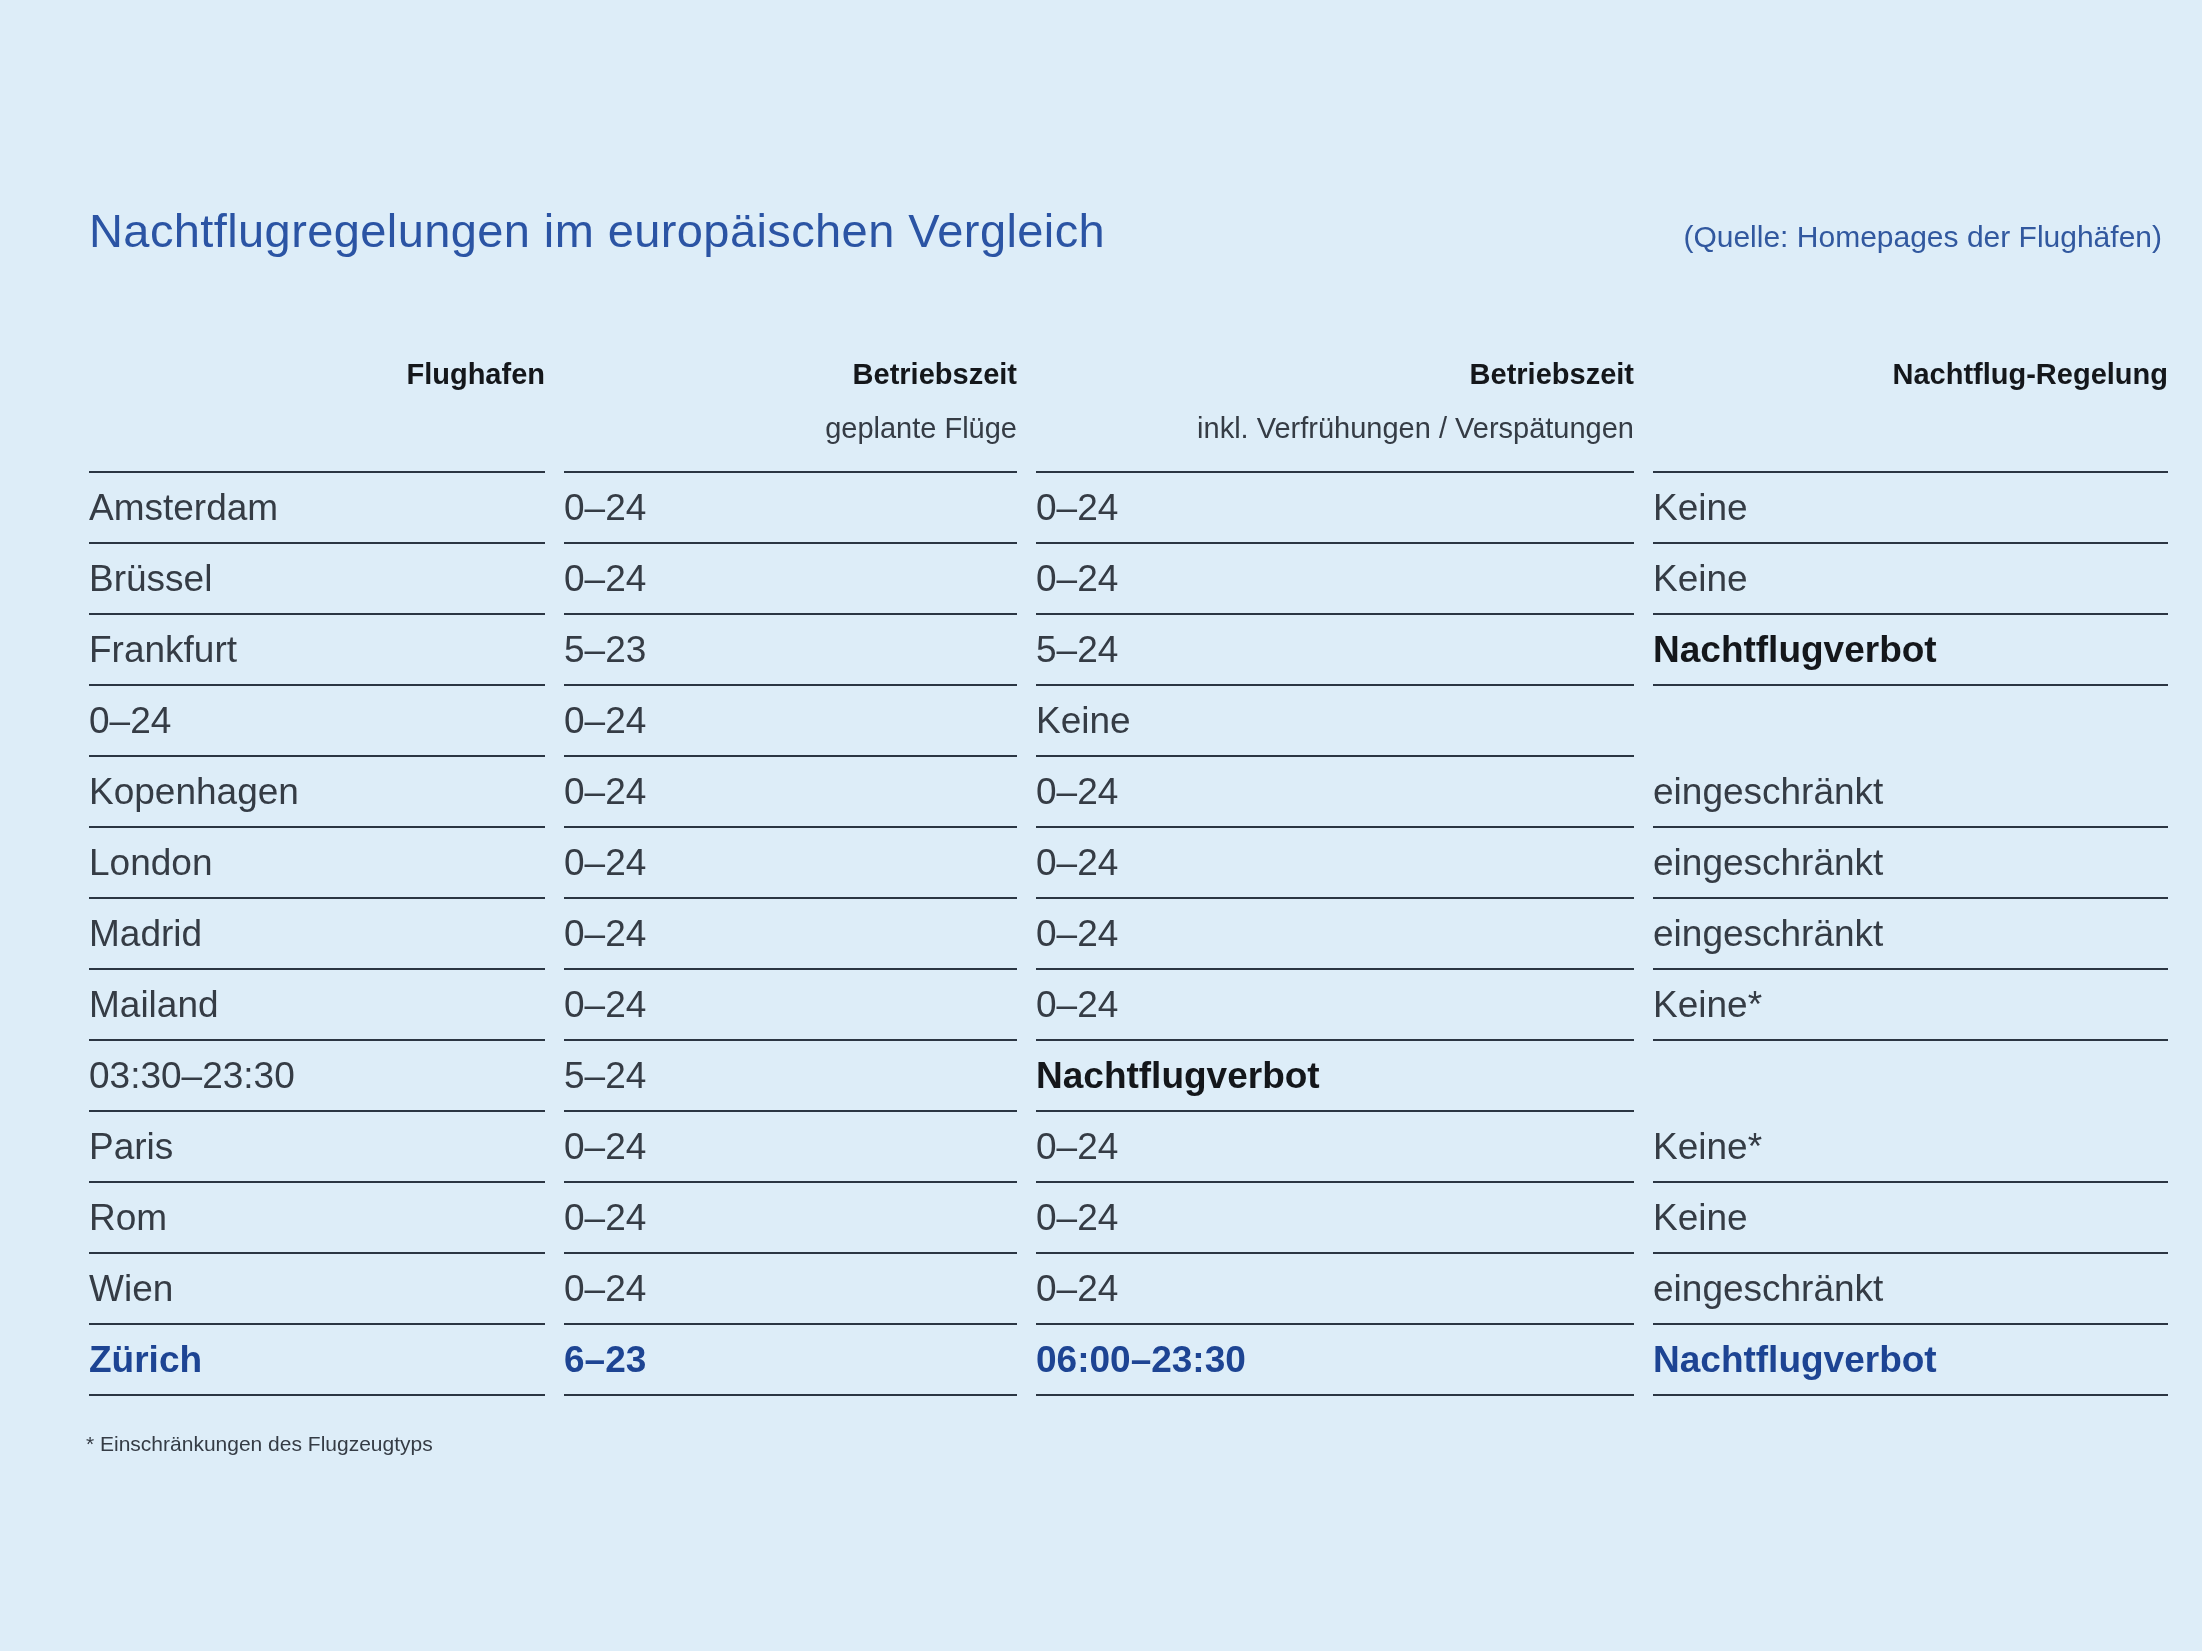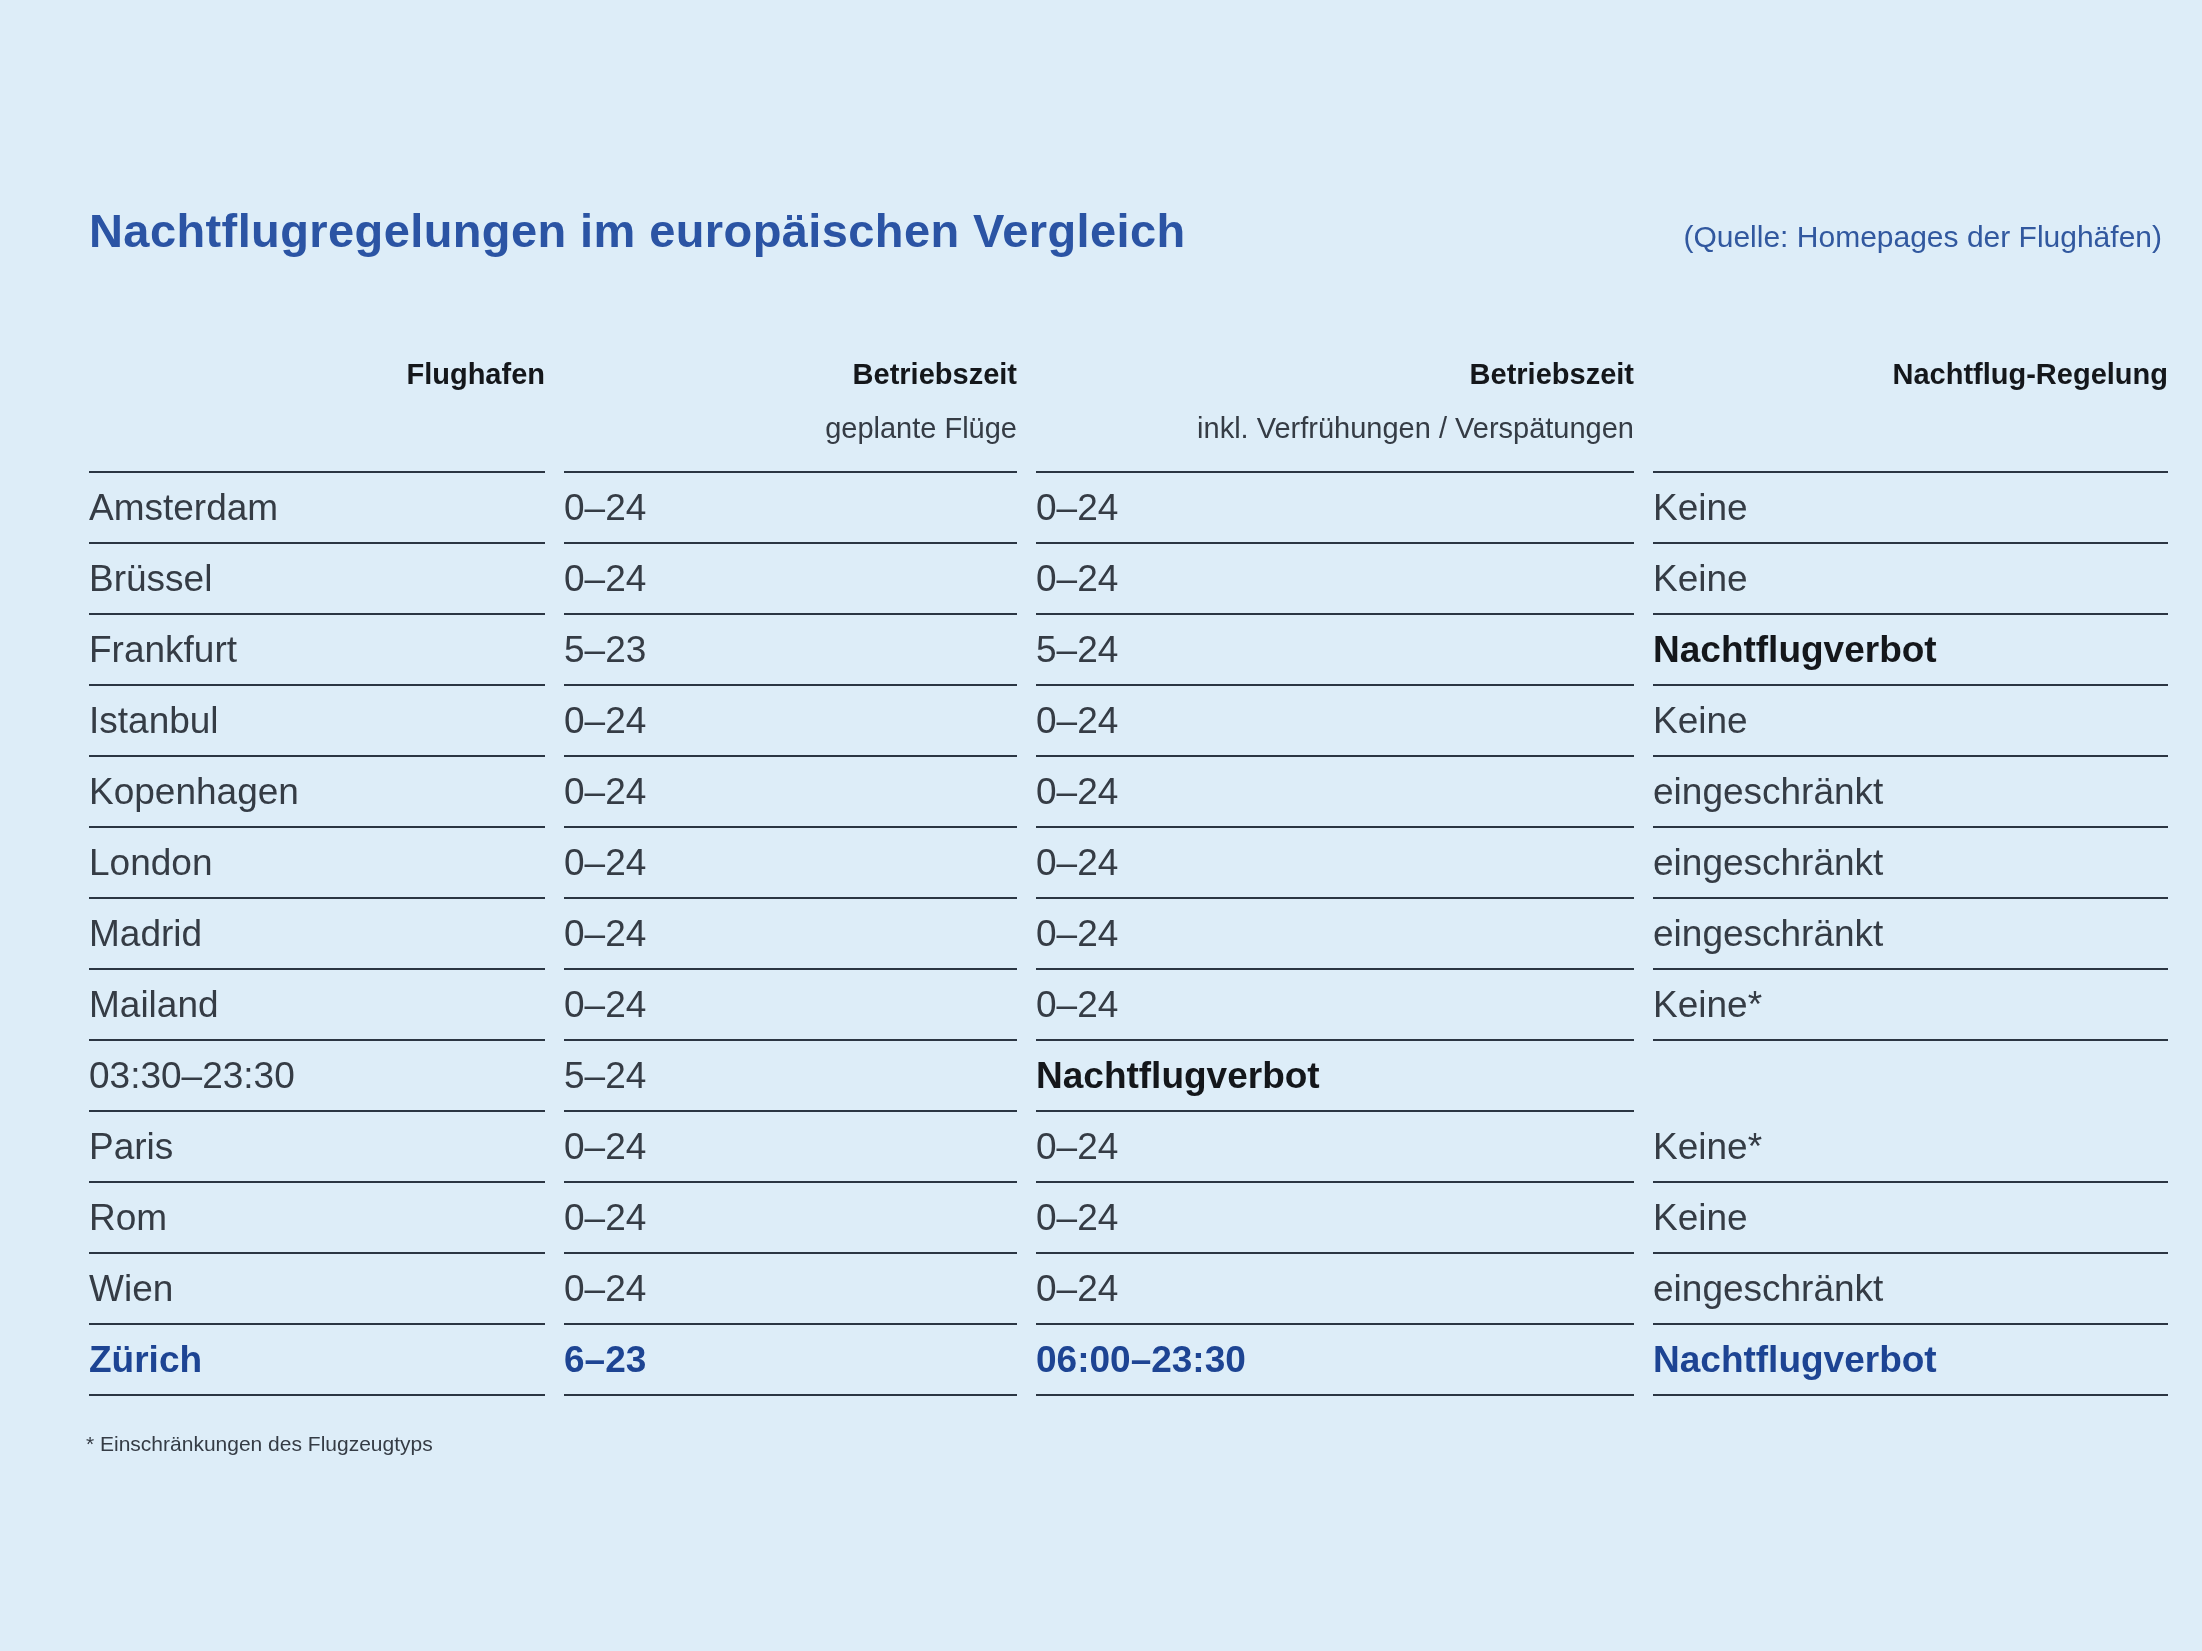--- a/index.html
+++ b/index.html
@@ -20,21 +20,21 @@
     background:var(--bg);
     font-family:"Liberation Sans", sans-serif;
     overflow:hidden;
   }
   .page-title{
     position:absolute;
     left:89px;
     top:205px;
     font-size:47px;
     line-height:1.1;
-    font-weight:700;
+    font-weight:400;
     color:var(--title-blue);
     letter-spacing:0.4px;
   }
   .source-note{
     position:absolute;
     right:41px;
     top:220px;
     font-size:30px;
     color:var(--source-blue);
   }
@@ -135,21 +135,20 @@
           <div class="cell">0–24</div>
           <div class="cell">Keine</div>
         </div>
         <div class="grid-row">
           <div class="cell">Frankfurt</div>
           <div class="cell">5–23</div>
           <div class="cell">5–24</div>
           <div class="cell bold">Nachtflugverbot</div>
         </div>
         <div class="grid-row">
-          <div class="cell">Istanbul</div>
           <div class="cell">0–24</div>
           <div class="cell">0–24</div>
           <div class="cell">Keine</div>
         </div>
         <div class="grid-row">
           <div class="cell">Kopenhagen</div>
           <div class="cell">0–24</div>
           <div class="cell">0–24</div>
           <div class="cell">eingeschränkt</div>
         </div>

